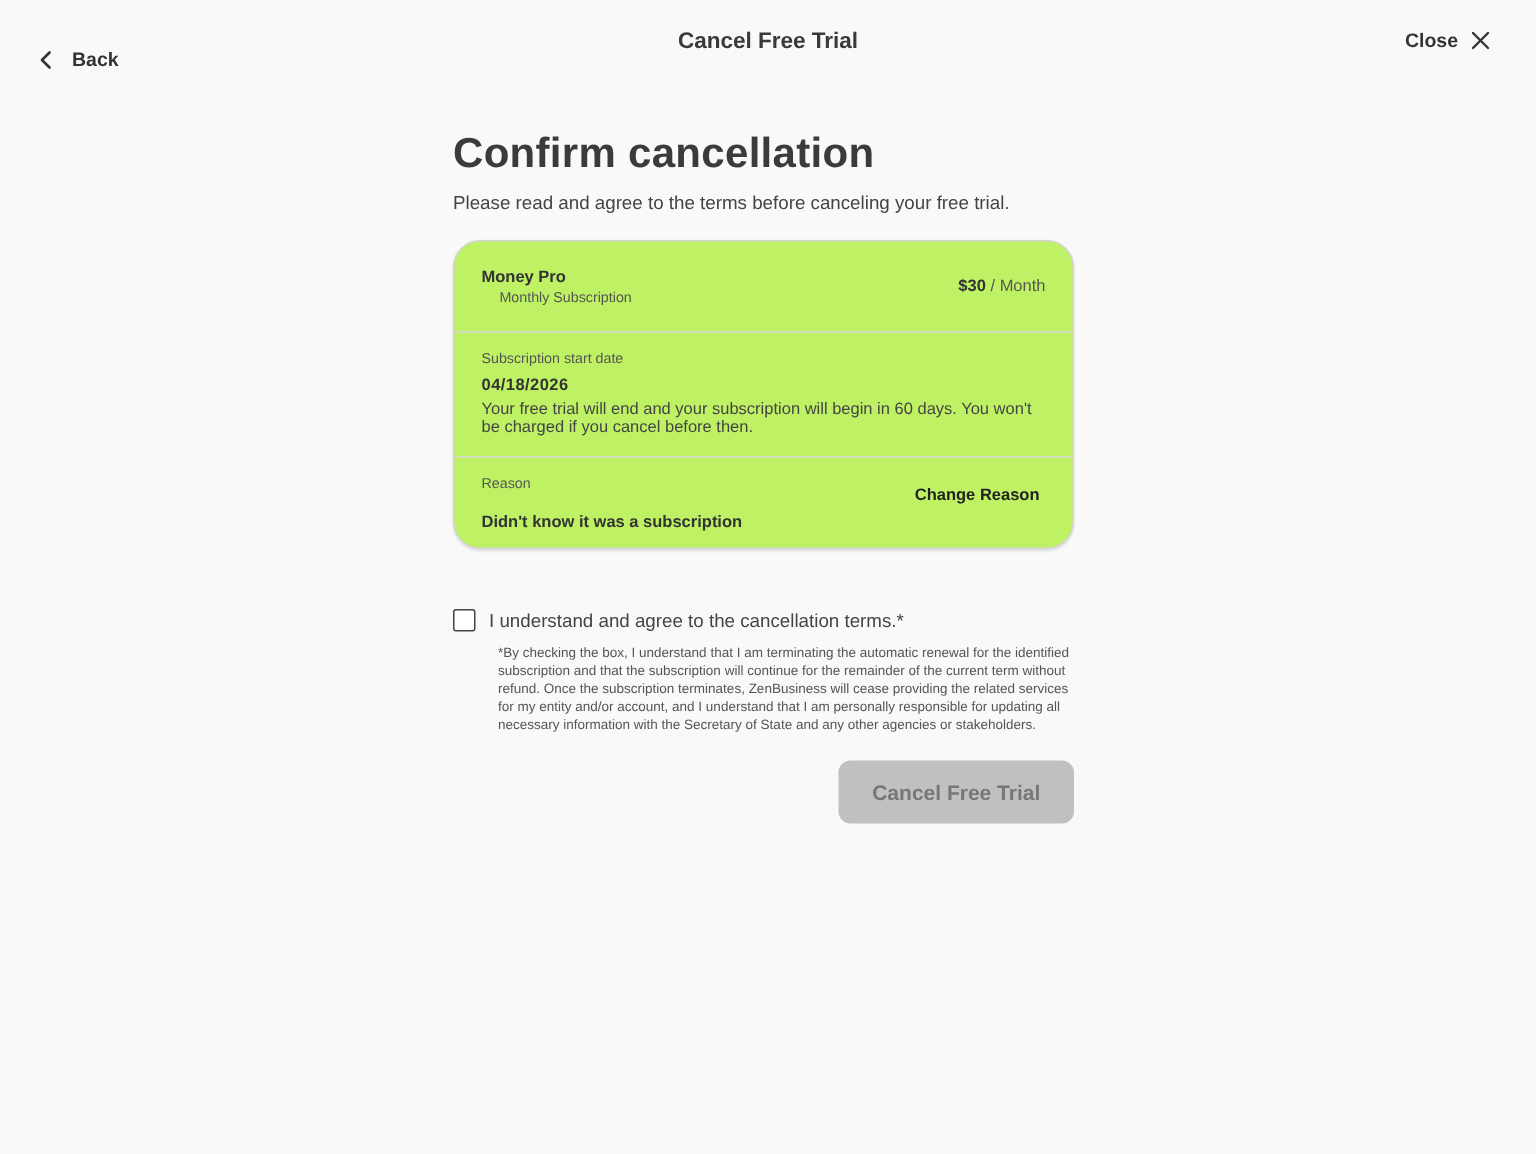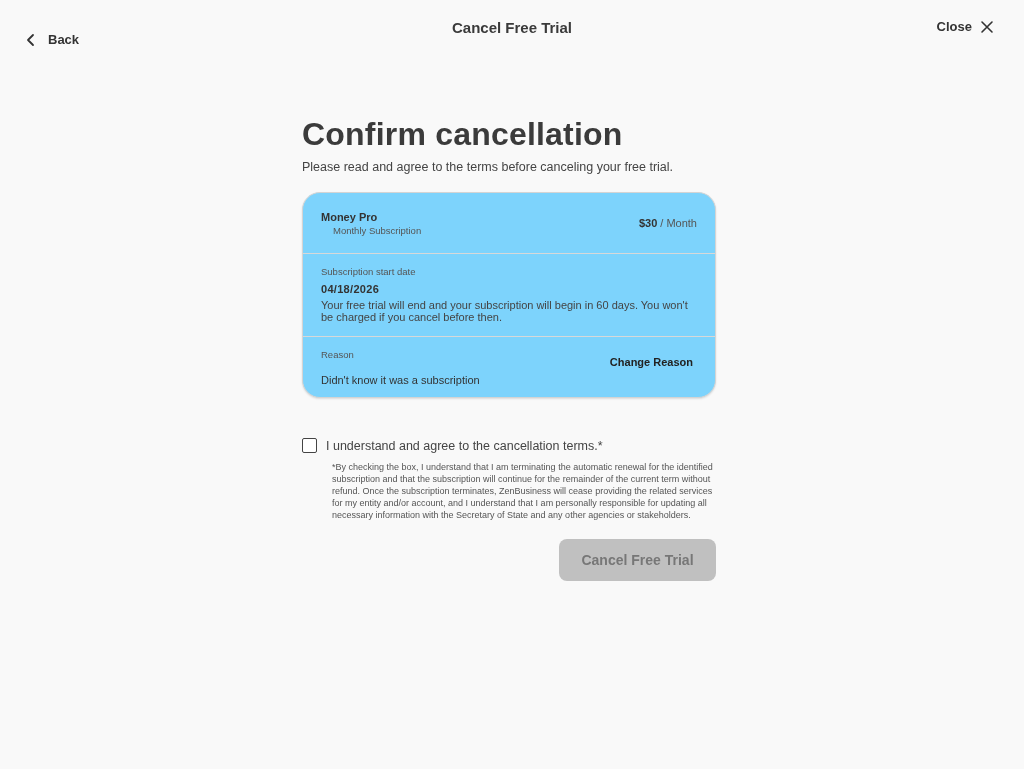--- a/index.html
+++ b/index.html
@@ -7,39 +7,39 @@
     body { font-family: "Liberation Sans", "DejaVu Sans", sans-serif; color: #333; position: relative; }
 
     .topbar { position: absolute; top: 0; left: 0; width: 1024px; height: 58px; }
     .back { position: absolute; left: 24px; top: 32px; display: flex; align-items: center; gap: 10px; cursor: pointer; font-size: 13px; color: #333; font-weight: 600; }
     .back svg { width: 14px; height: 14px; }
     .title { position: absolute; left: 0; right: 0; top: 19px; text-align: center; font-size: 15px; font-weight: 700; color: #3a3a3a; }
     .close { position: absolute; right: 30px; top: 19px; display: flex; align-items: center; gap: 8px; cursor: pointer; font-size: 13px; font-weight: 600; color: #333; }
     .close svg { width: 14px; height: 14px; }
 
     .main { position: absolute; left: 302px; top: 86px; width: 414px; }
-    .heading { font-size: 32px; font-weight: 800; color: #3b3b3b; letter-spacing: 0.2px; line-height: 32px; margin-top: 32px; }
+    .heading { font-size: 28px; font-weight: 800; color: #3b3b3b; letter-spacing: 0.2px; line-height: 32px; }
     .sub { margin-top: 10px; font-size: 12.5px; color: #444; }
 
-    .card { margin-top: 18px; background: #7dd3fc; border: 1px solid #d4d4d4; border-radius: 18px; box-shadow: 0 1px 2px rgba(0,0,0,0.12); overflow: hidden; }
+    .card { margin-top: 18px; background: #bef264; border: 1px solid #d4d4d4; border-radius: 18px; box-shadow: 0 1px 2px rgba(0,0,0,0.12); overflow: hidden; }
     .sec { padding: 0 18px; border-bottom: 1px solid #d8d8d8; }
     .sec:last-child { border-bottom: none; }
     .sec1 { height: 61px; display: flex; align-items: center; justify-content: space-between; }
     .plan-name { font-size: 11px; font-weight: 700; color: #333; }
     .plan-type { font-size: 9.5px; color: #555; margin-top: 2px; margin-left: 12px; }
     .price { font-size: 11px; color: #555; }
     .price b { color: #333; font-weight: 700; }
 
     .sec2 { padding-top: 12px; padding-bottom: 13px; }
     .lbl { font-size: 9.5px; color: #555; }
     .date { font-size: 11px; font-weight: 700; color: #333; margin-top: 6px; letter-spacing: 0.3px; }
     .note { font-size: 11px; color: #444; margin-top: 4px; line-height: 12px; }
 
     .sec3 { height: 60px; display: flex; align-items: center; justify-content: space-between; }
-    .reason { font-size: 11px; font-weight: 400; color: #333; margin-top: 14px; }
+    .reason { font-size: 11px; font-weight: 700; color: #333; margin-top: 14px; }
     .change { font-size: 11px; font-weight: 700; color: #222; cursor: pointer; margin-right: 4px; margin-top: -10px; }
 
     .agree { margin-top: 40px; display: flex; align-items: center; gap: 9px; }
     .checkbox { width: 15px; height: 15px; border: 1.5px solid #444; border-radius: 2px; background: #fff; cursor: pointer; flex: none; }
     .agree-text { font-size: 12.5px; color: #444; }
     .fine { margin-top: 8px; margin-left: 30px; font-size: 9px; color: #555; line-height: 12px; }
 
     .btnrow { margin-top: 18px; display: flex; justify-content: flex-end; }
     .cancel-btn { width: 157px; height: 42px; border-radius: 8px; background: #c0c0c0; border: none; font-size: 14px; font-weight: 700; color: #777; font-family: "Liberation Sans", sans-serif; cursor: not-allowed; }
   </style>

